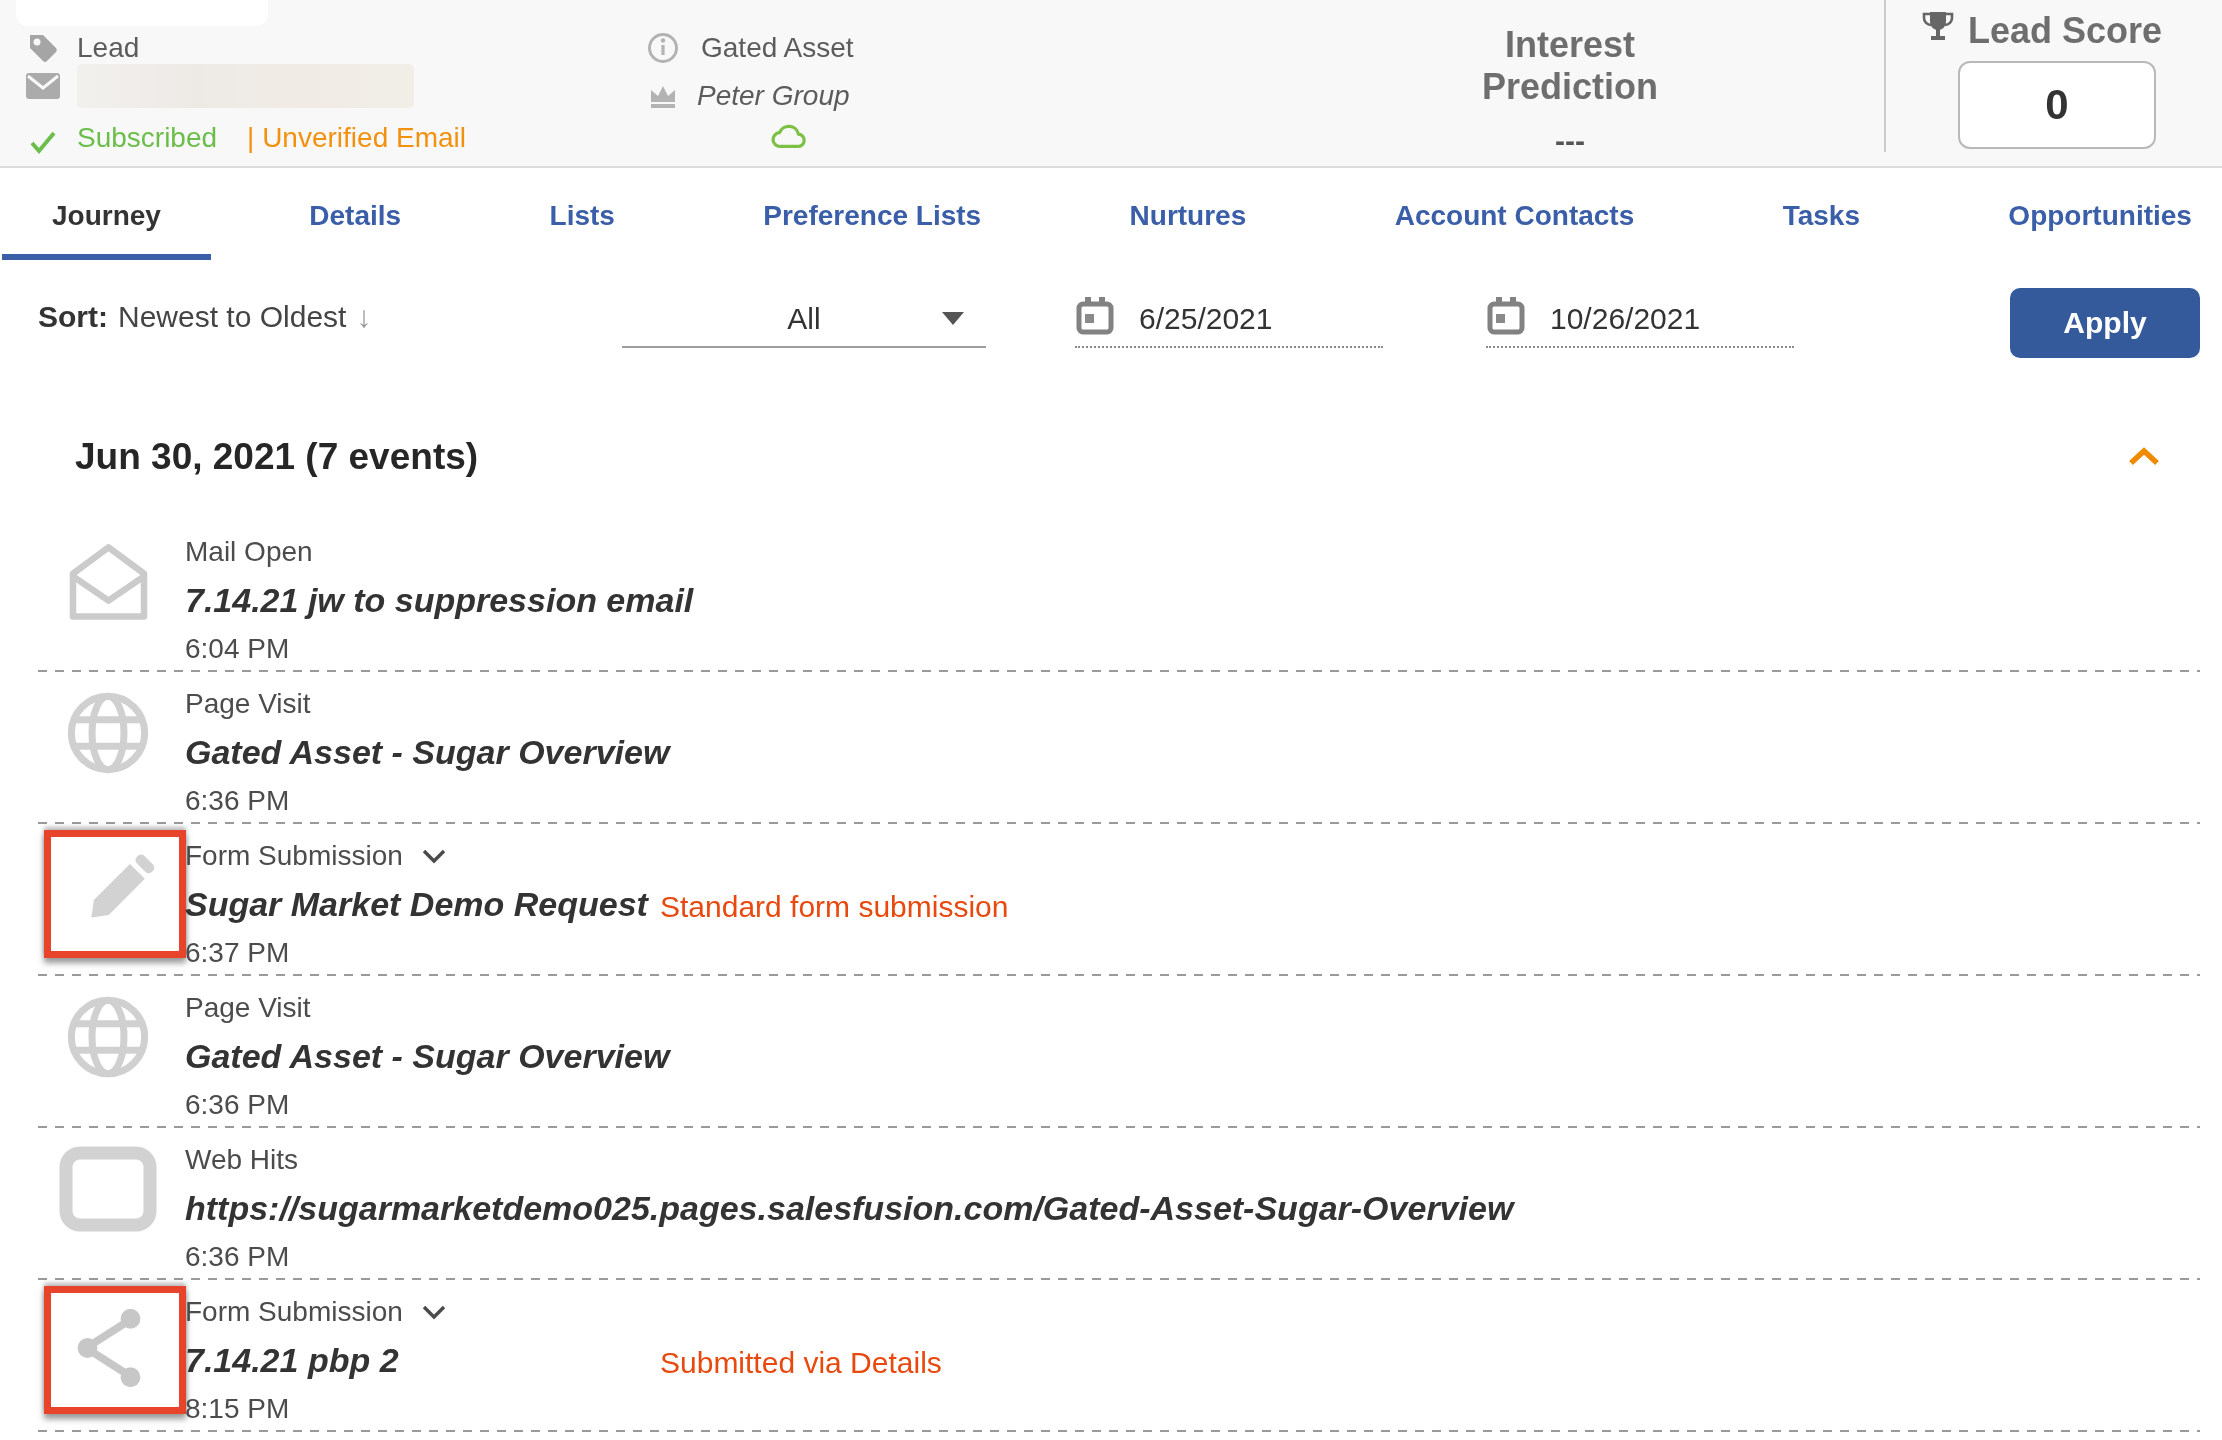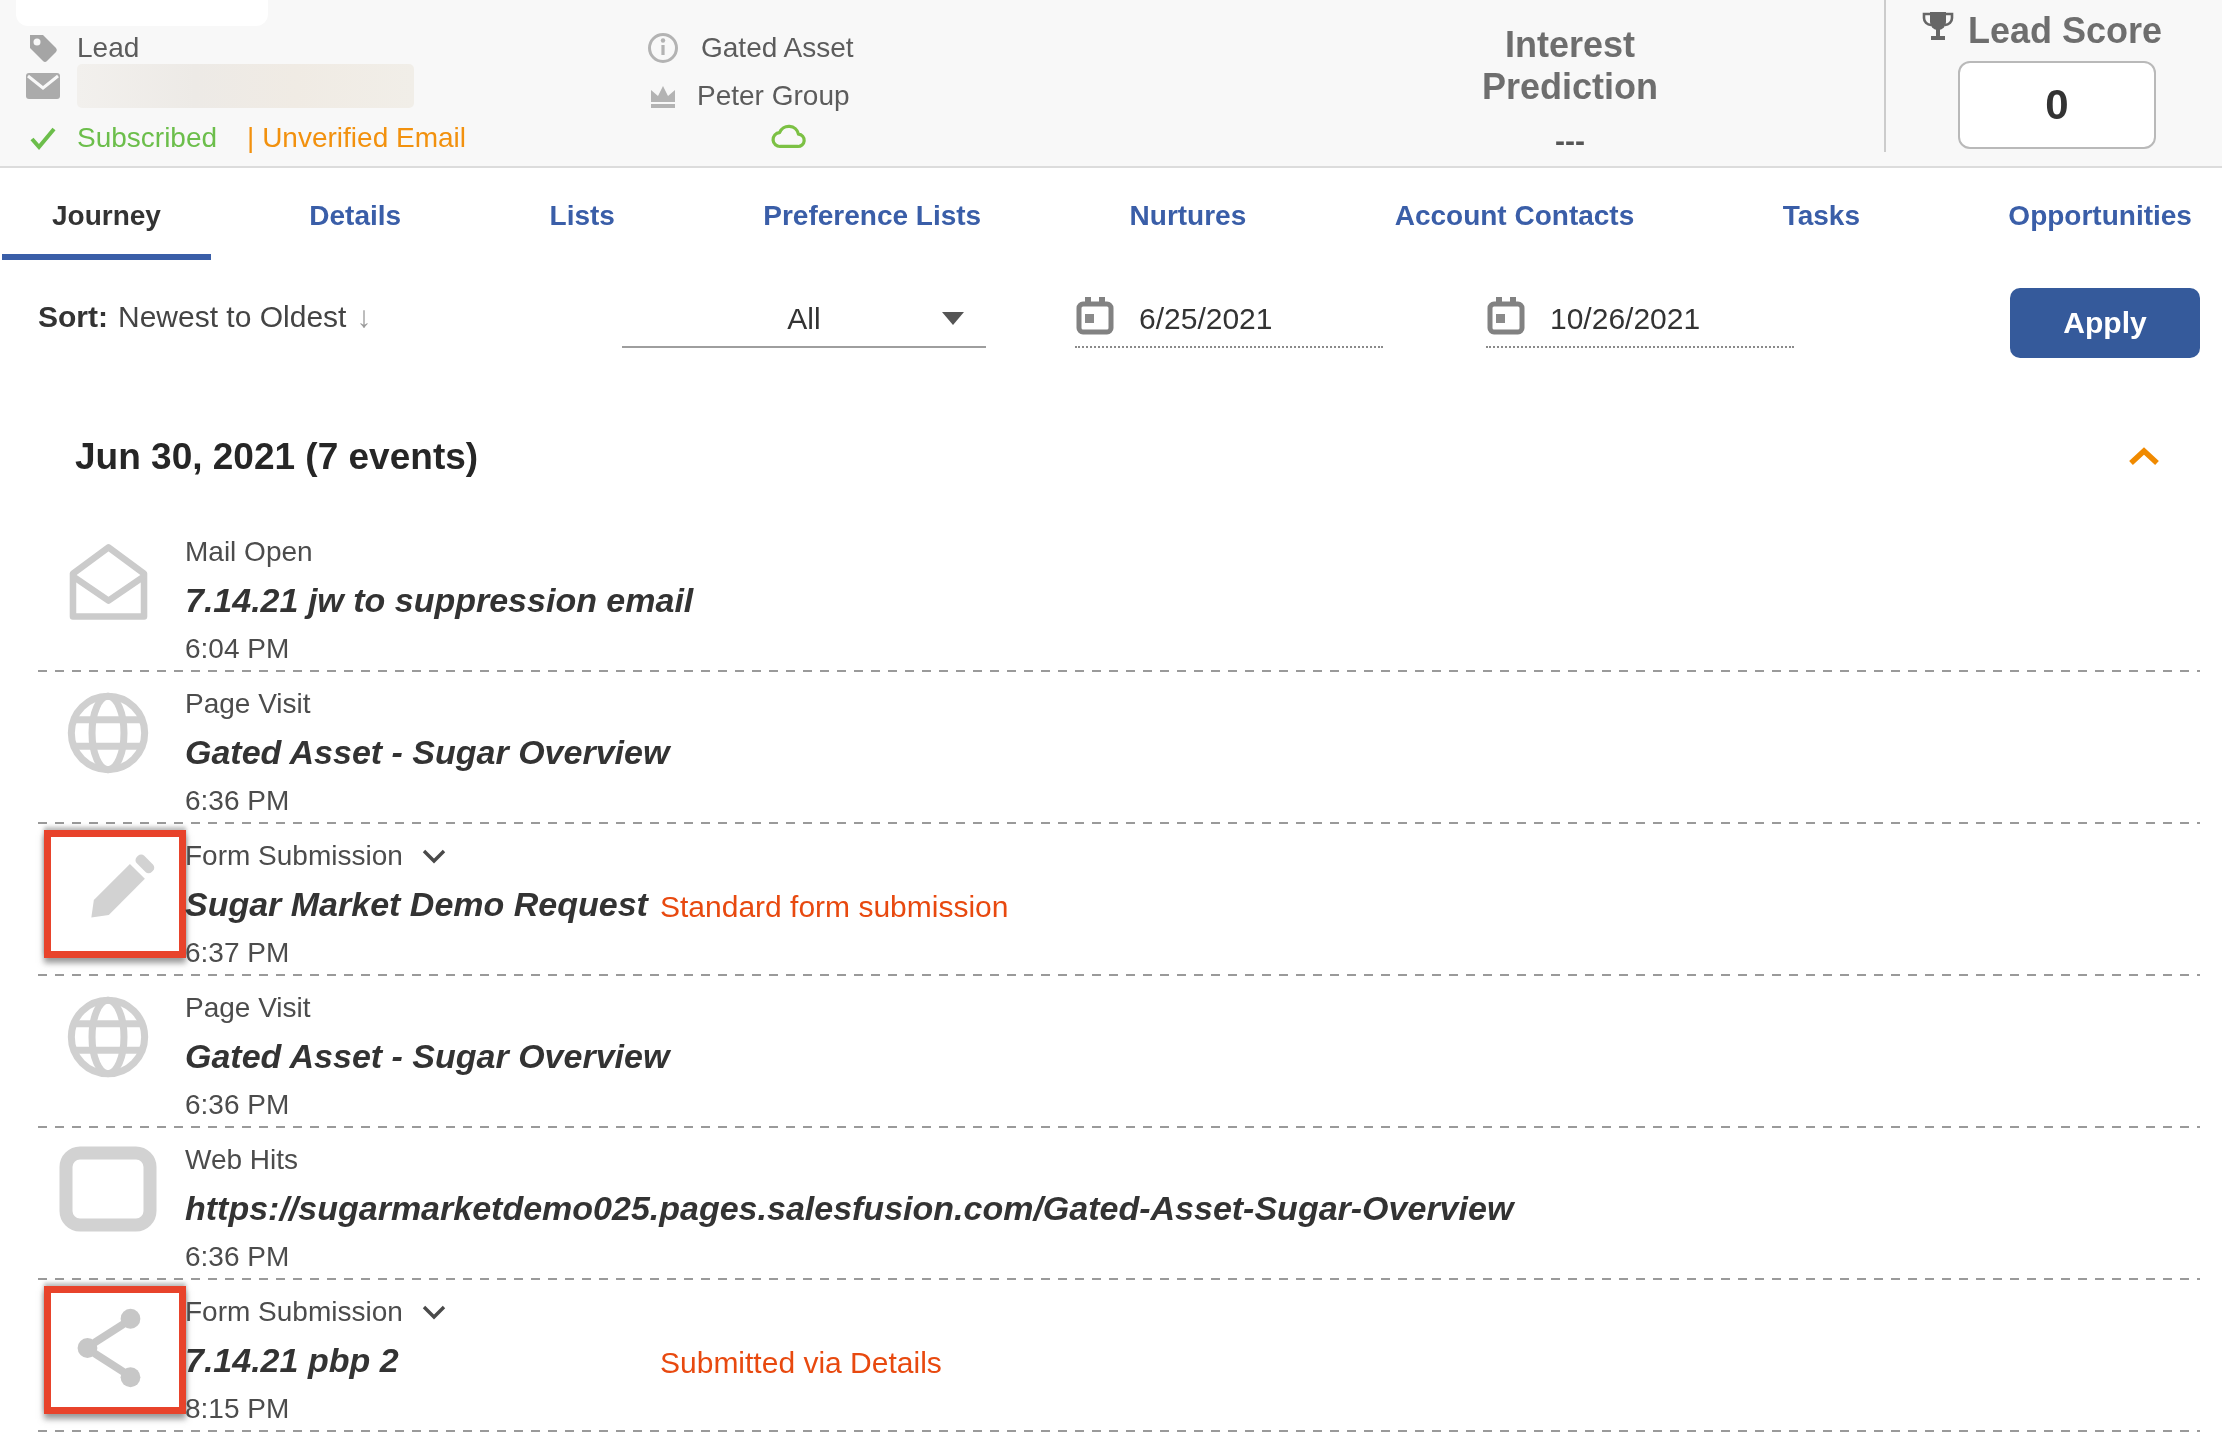--- a/index.html
+++ b/index.html
@@ -78,42 +78,42 @@
     <div class="h-row" style="left:25px;top:64px;">
       <span class="h-ico">
         <svg width="34" height="26" viewBox="0 0 34 26">
             <rect x="0" y="0" width="34" height="26" rx="3" fill="#ababab"></rect>
             <path d="M2 3 L17 15 L32 3" stroke="#f8f8f8" stroke-width="3" fill="none"></path>
           </svg>
       </span>
       <span class="email-redact"></span>
     </div>
 
-    <div class="h-row" style="left:25px;top:120px;">
+    <div class="h-row" style="left:25px;top:120px;align-items:flex-end;">
       <span class="h-ico">
         <svg width="30" height="28" viewBox="0 0 30 28">
             <polyline points="4,15 11,23 26,5" stroke="#6cbe4b" stroke-width="4" fill="none"></polyline>
           </svg>
       </span>
       <span class="green">Subscribed</span>
       <span class="orange" style="margin-left:14px;">| Unverified Email</span>
     </div>
 
     <div class="h-row" style="left:645px;top:30px;gap:20px;">
       <span class="h-ico">
         <svg width="34" height="34" viewBox="0 0 34 34">
             <circle cx="17" cy="17" r="13.5" stroke="#b3b3b3" stroke-width="3" fill="none"></circle>
             <rect x="15.4" y="14" width="3.2" height="10" fill="#b3b3b3"></rect>
             <circle cx="17" cy="9.5" r="2.2" fill="#b3b3b3"></circle>
           </svg>
       </span>
       <span>Gated Asset</span>
     </div>
 
-    <div class="h-row" style="left:645px;top:78px;">
+    <div class="h-row" style="left:645px;top:78px;font-style:italic;">
       <span class="h-ico">
         <svg width="34" height="30" viewBox="0 0 34 30">
             <path d="M5 21 L5 9 L12 15 L17 5 L22 15 L29 9 L29 21 Z" fill="#b3b3b3"></path>
             <rect x="5" y="23" width="24" height="4" fill="#b3b3b3"></rect>
           </svg>
       </span>
       <span>Peter Group</span>
     </div>
 
     <div class="h-row" style="left:645px;top:122px;flex-direction:column;">

